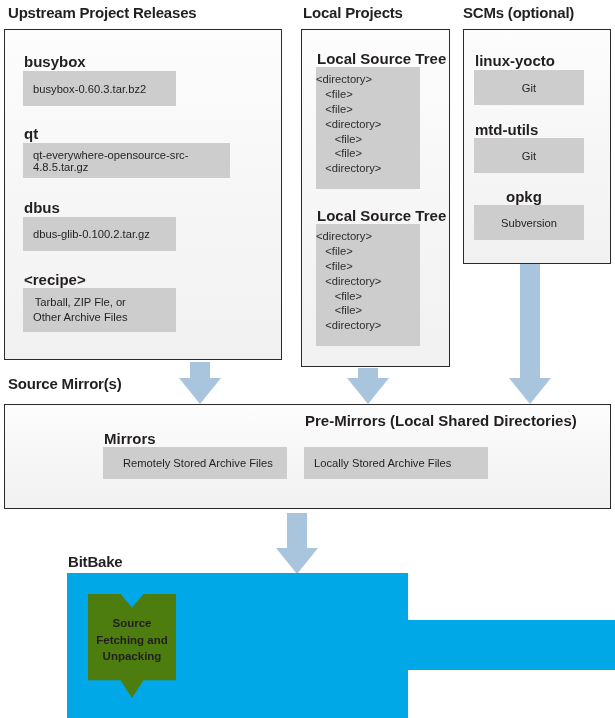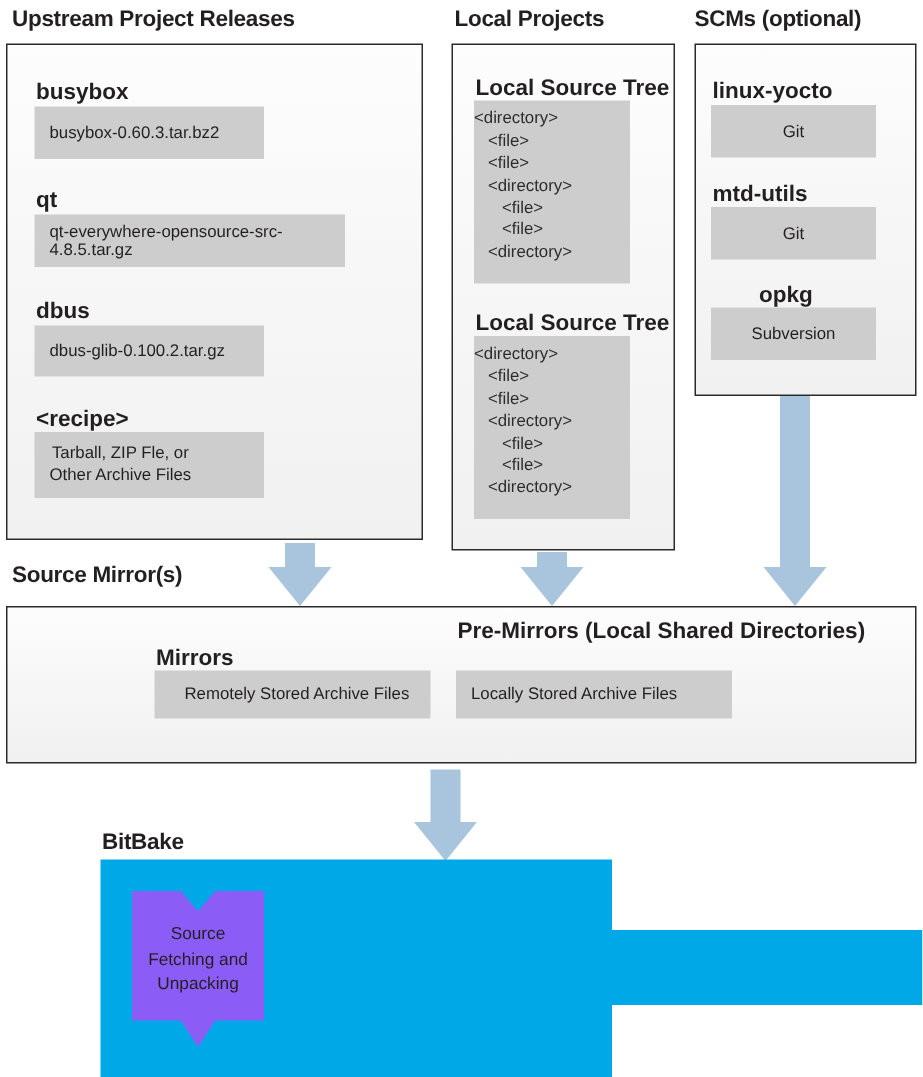--- a/index.html
+++ b/index.html
@@ -103,23 +103,24 @@
   
   #source-fetching-box {
     position: absolute;
     display: flex;
     align-items: center;
     justify-content: center;
     text-align: center;
     font-size: 11.5px;
     color: #231f20;
     line-height: 1.45;
-    background: #8b5cf6;
+    background: #4d7c0f;
     -webkit-clip-path: polygon(0% 0%, 37% 0%, 50% 13%, 63% 0%, 100% 0%, 100% 83%, 63% 83%, 50% 100%, 37% 83%, 0% 83%);
     clip-path: polygon(0% 0%, 37% 0%, 50% 13%, 63% 0%, 100% 0%, 100% 83%, 63% 83%, 50% 100%, 37% 83%, 0% 83%);
+    font-weight: bold;
   }
   #source-fetching-box .txt { padding-bottom: 12px; }
 </style>
 </head>
 <body>
 
 <div class="section-title" style="left:8px; top:4px;">Upstream Project Releases</div>
 
 <div class="section-title" style="left:303px; top:4px;">Local Projects</div>
 

